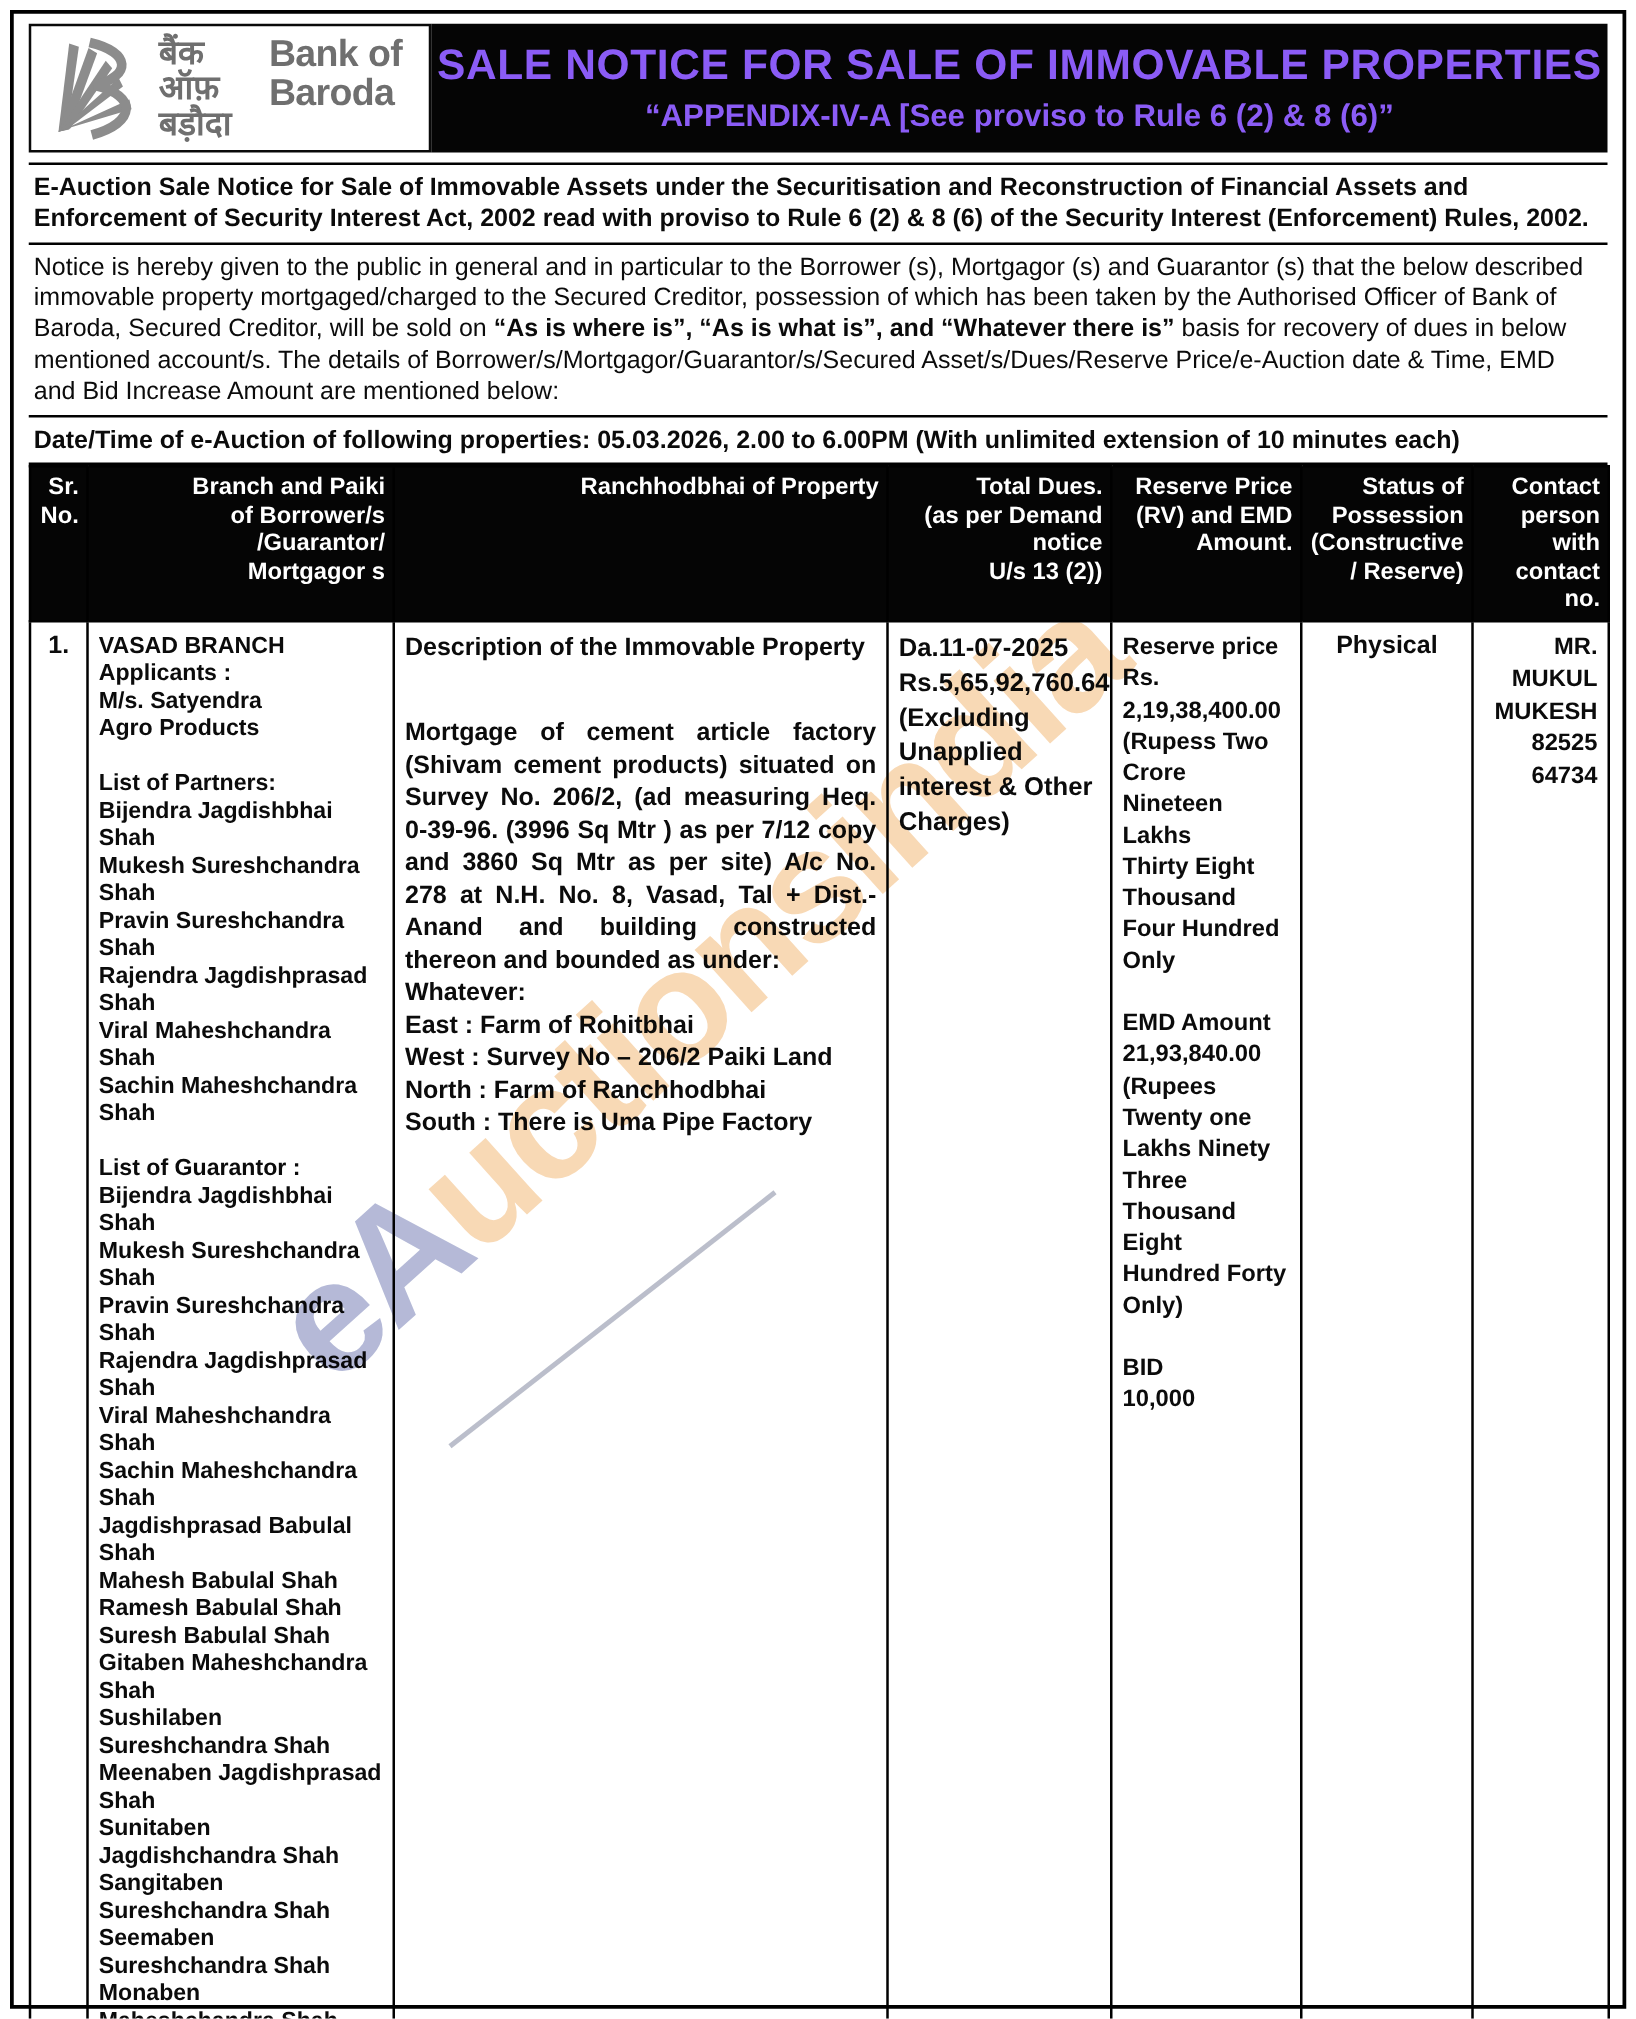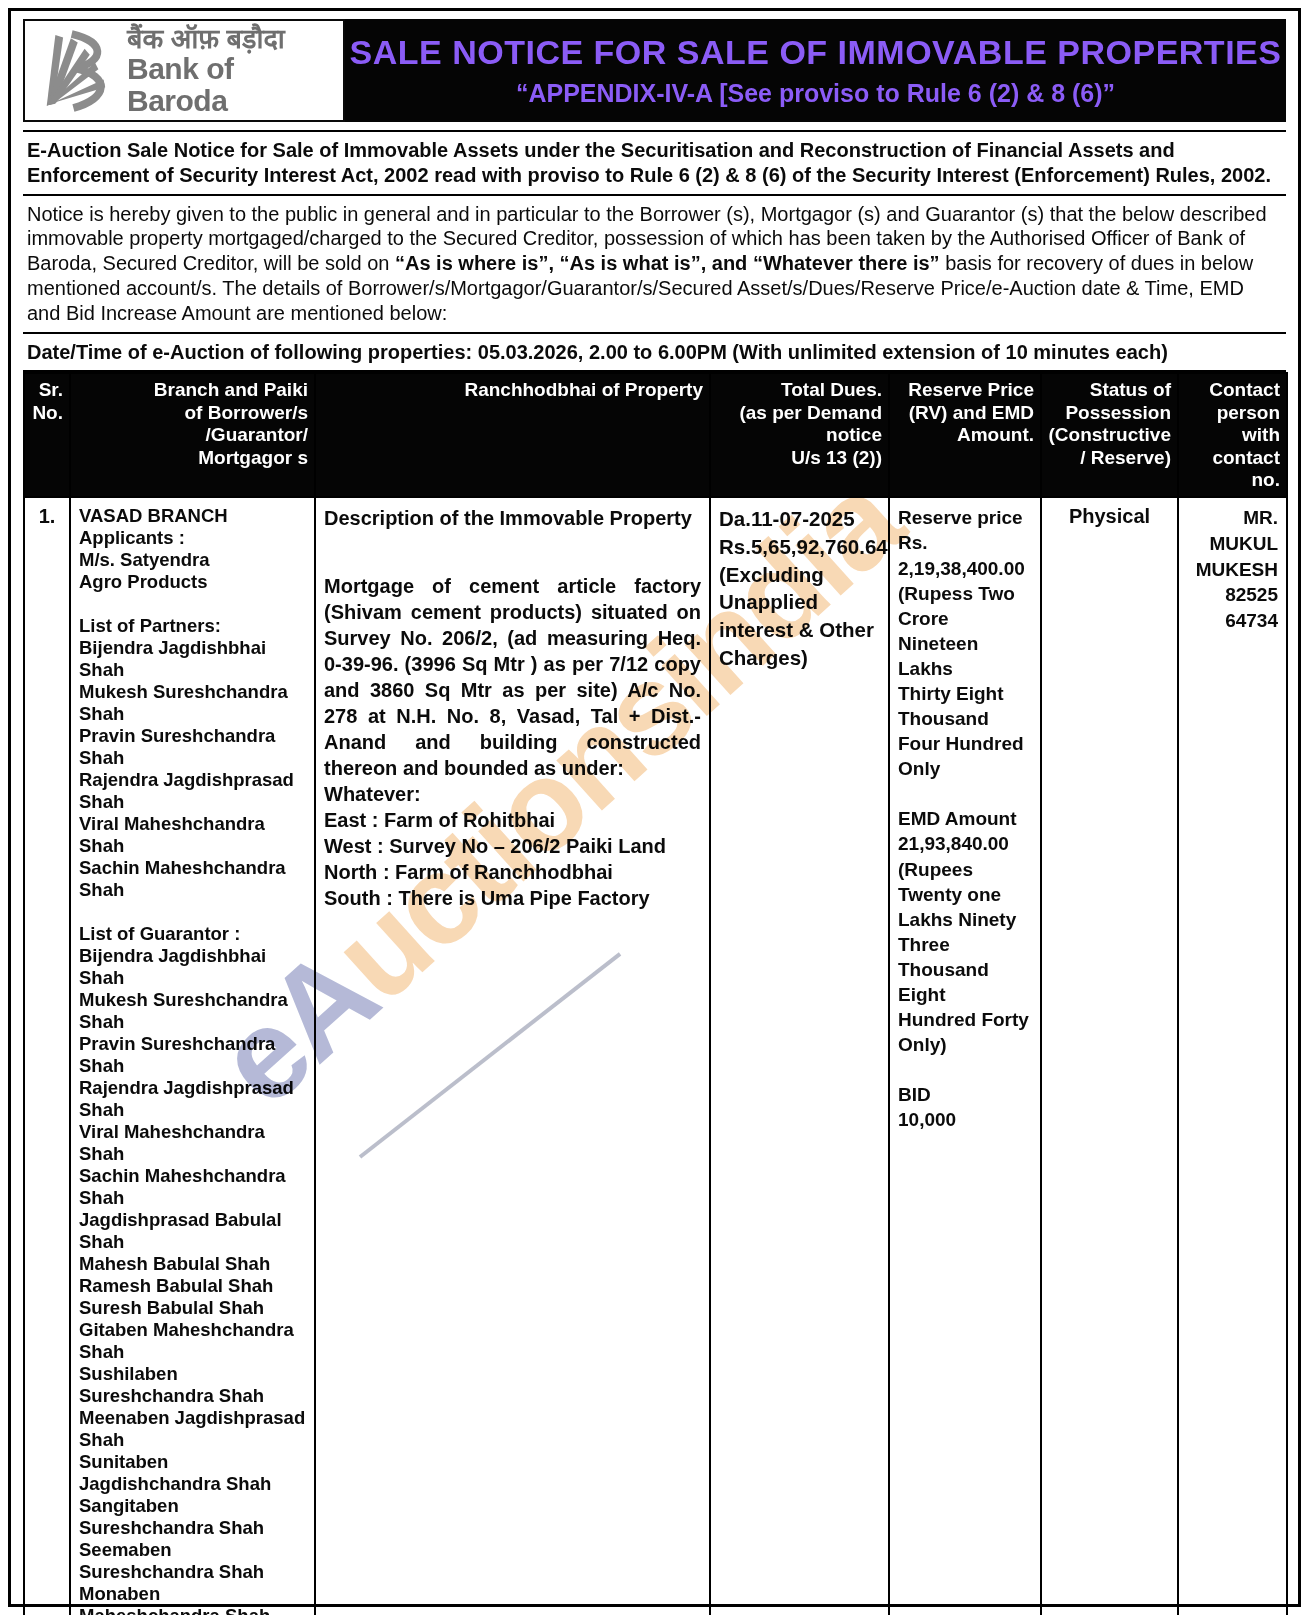--- a/index.html
+++ b/index.html
@@ -6,21 +6,21 @@
   .page{position:relative;width:1309px;height:1615px;background:#fff;overflow:hidden;
         font-family:"Liberation Sans",sans-serif;color:#0b0b0b;}
   .frame{position:absolute;left:8px;top:8px;right:8px;bottom:8px;border:3px solid #000;
          padding:8px 12px;box-sizing:border-box;background:#fff;}
 
   
   .header{display:flex;height:103px;margin-bottom:8px;}
   .logo-box{width:322px;border:2px solid #0a0a0a;background:#fff;display:flex;align-items:center;
             padding:4px 8px;box-sizing:border-box;gap:8px;flex:none;}
   .logo-mark{width:86px;height:86px;flex:none;}
-  .logo-text{display:flex;flex-direction:column;justify-content:center;line-height:1.05;}
+  .logo-text{display:flex;flex-direction:row;justify-content:center;line-height:1.05;}
   .logo-hindi{font-size:27px;font-weight:700;color:#6f6f6f;}
   .logo-eng{font-size:30px;font-weight:700;color:#6f6f6f;letter-spacing:-0.5px;}
   .banner{flex:1;background:#050505;color:#8b5cf6;display:flex;flex-direction:column;justify-content:center;
           text-align:center;gap:7px;}
   .banner-title{font-size:34px;font-weight:700;letter-spacing:0.5px;}
   .banner-sub{font-size:25px;font-weight:700;}
 
   
   .intro{border-top:2px solid #000;}
   .intro .para{margin:0;padding:6px 4px;border-bottom:2px solid #000;font-size:20px;line-height:1.24;}

